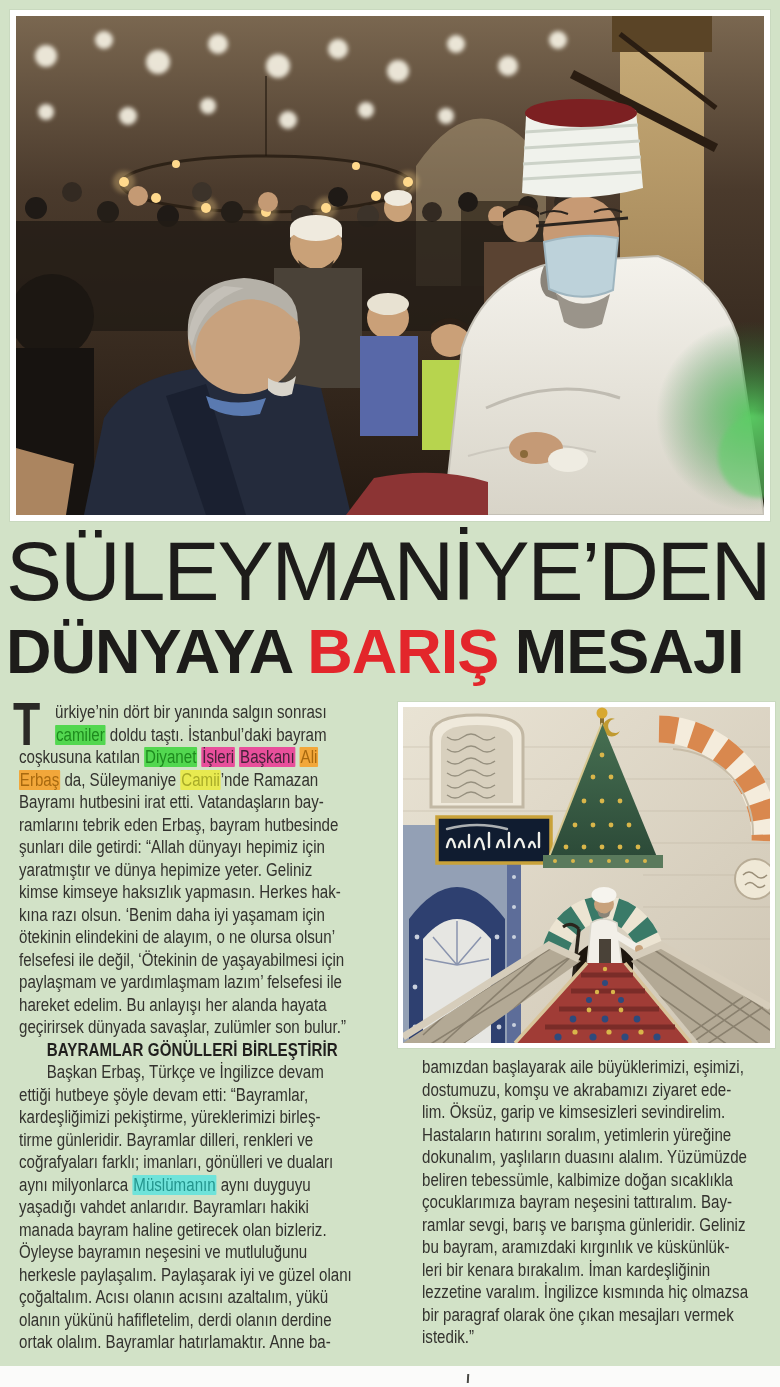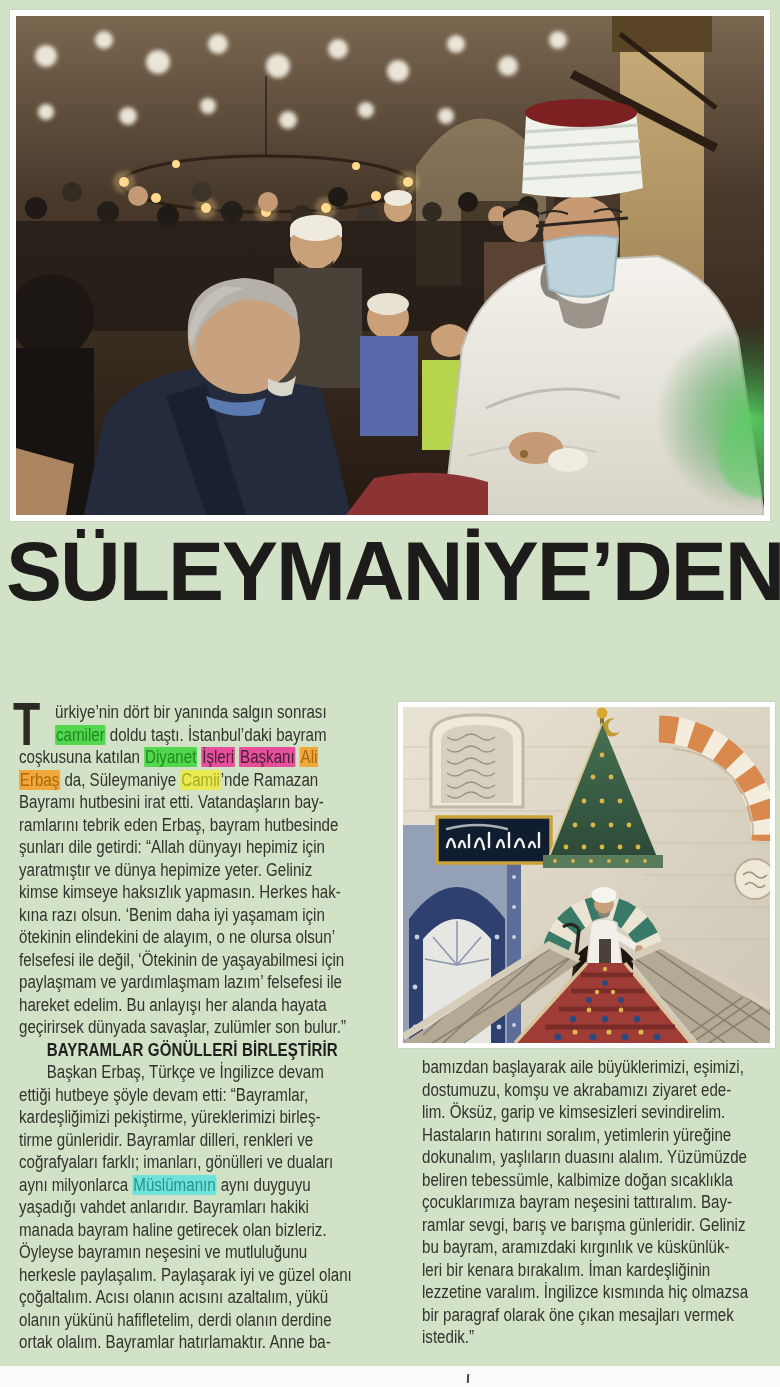--- a/index.html
+++ b/index.html
@@ -3,21 +3,21 @@
 <meta charset="utf-8">
 <style>
   html,body{margin:0;padding:0;}
   body{
     width:780px;height:1387px;position:relative;overflow:hidden;
     font-family:"Liberation Sans",sans-serif;
   }
   .photo-frame{position:absolute;background:#ffffff;box-sizing:border-box;box-shadow:0 0 0 1px rgba(0,0,0,0.04);}
   .photo-frame svg{display:block;}
   .headline{position:absolute;left:6px;top:526px;width:772px;}
-  .h-line1{font-size:84px;font-weight:700;letter-spacing:-2px;line-height:90px;white-space:nowrap;}
+  .h-line1{font-size:84px;font-weight:400;letter-spacing:-2px;line-height:90px;white-space:nowrap;}
   .h-line2{font-size:63px;font-weight:700;letter-spacing:-1px;line-height:70px;white-space:nowrap;margin-top:0px;}
   .col{position:absolute;}
   .col-inner{transform:scaleX(0.84);transform-origin:0 0;width:470px;}
   .line{font-size:18px;line-height:22.5px;white-space:nowrap;}
   .line.subhead{font-weight:700;letter-spacing:0.1px;}
   .dropcap{
     position:absolute;left:13px;top:699px;font-size:62px;line-height:50px;font-weight:700;
     transform:scale(0.72,1);transform-origin:0 0;
   }
   .bottom-strip{position:absolute;left:0;top:1366px;width:780px;height:21px;}
@@ -190,20 +190,21 @@
     </g>
 
     <circle cx="735" cy="400" r="95" fill="url(#greenGlow)"></circle>
     <circle cx="744" cy="440" r="42" fill="#5fcf68" opacity="0.55" filter="url(#soft)"></circle>
     <path d="M330 499 L 358 462 Q 420 450 472 466 L 472 499 Z" fill="#8c3434"></path>
   </svg>
 </div>
 
 <div class="headline">
   <div class="h-line1">SÜLEYMANİYE’DEN</div>
+  <div class="h-line2"><span>DÜNYAYA </span><span class="accent">BARIŞ</span><span> MESAJI</span></div>
 </div>
 
 <div class="dropcap" style="color: rgb(43, 42, 39);">T</div>
 <div class="col" style="left:19px;top:701px;width:378px;">
   <div class="col-inner" id="left-col">
       <div class="line" style="padding-left: 43px;"><span>ürkiye’nin dört bir yanında salgın sonrası</span></div>
       <div class="line" style="padding-left: 43px;"><span class="hl hl-green">camiler</span><span> doldu taştı. İstanbul’daki bayram</span></div>
       <div class="line"><span>coşkusuna katılan </span><span class="hl hl-green">Diyanet</span><span> </span><span class="hl hl-pink">İşleri</span><span> </span><span class="hl hl-pink">Başkanı</span><span> </span><span class="hl hl-orange">Ali</span></div>
       <div class="line"><span class="hl hl-orange">Erbaş</span><span> da, Süleymaniye </span><span class="hl hl-yellow">Camii</span><span>’nde Ramazan</span></div>
       <div class="line"><span>Bayramı hutbesini irat etti. Vatandaşların bay-</span></div>

